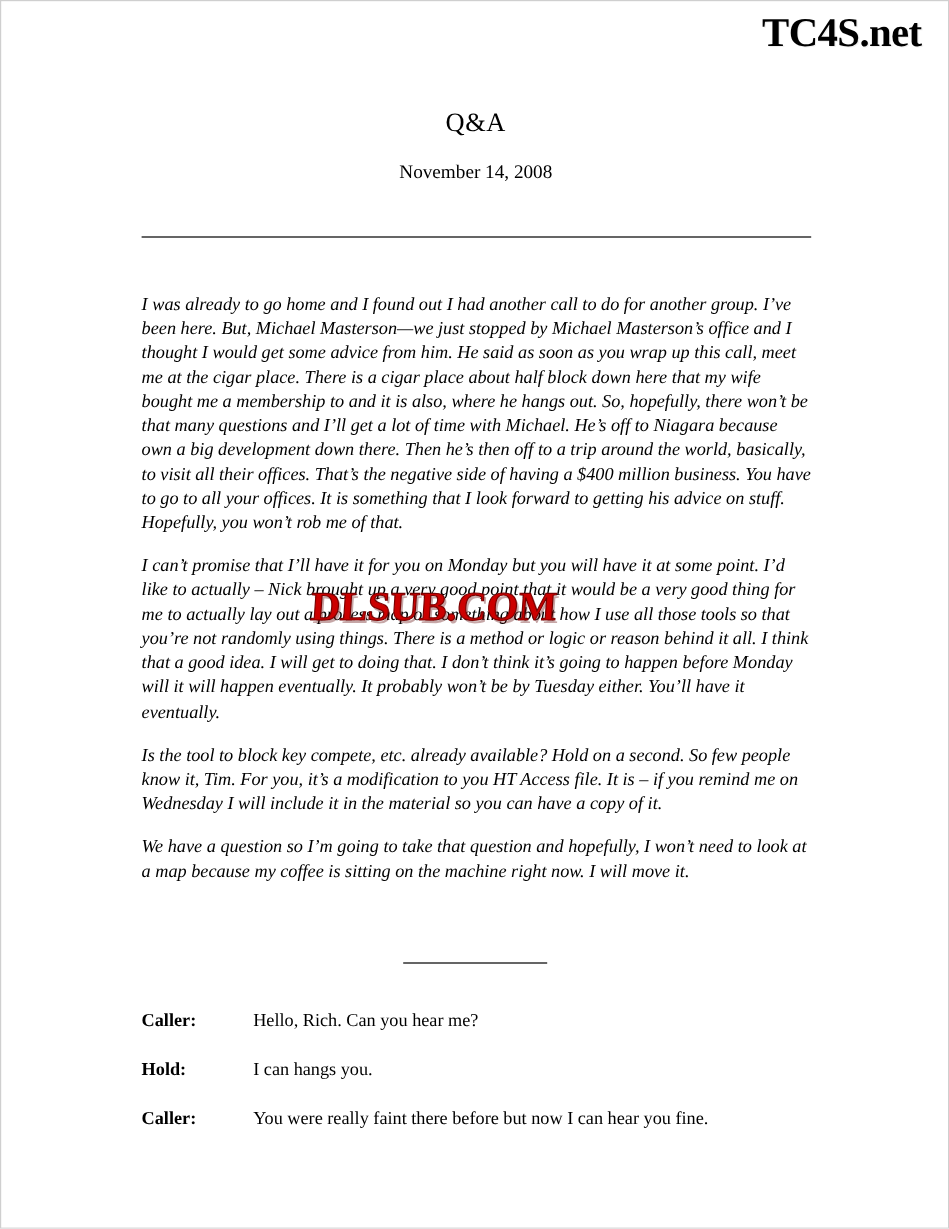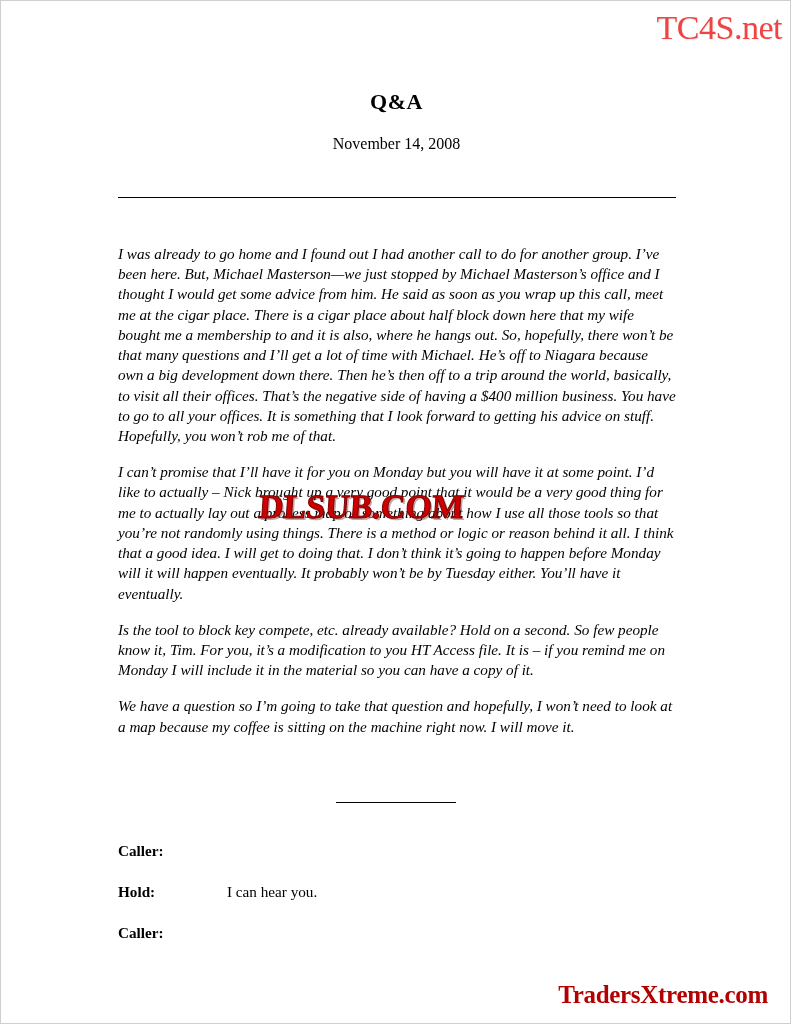--- a/index.html
+++ b/index.html
@@ -18,25 +18,25 @@
   .page {
     position: relative;
     width: 791px;
     height: 1024px;
     box-sizing: border-box;
     border: 1px solid #cfcfcf;
   }
   .watermark-top {
     position: absolute;
     top: 8px;
-    right: 8px;
+    right: 22px;
     font-family: "Liberation Serif", serif;
-    font-weight: normal;
+    font-weight: bold;
     font-size: 34px;
-    color: #ef4444;
+    color: #000000;
     letter-spacing: -0.5px;
     text-shadow: 1px 1px 0 #f0f0f0;
   }
   .watermark-bottom {
     position: absolute;
     bottom: 14px;
     right: 22px;
     font-family: "Liberation Serif", serif;
     font-weight: bold;
     font-size: 25px;
@@ -56,21 +56,21 @@
     text-shadow: 2px 2px 0 rgba(90,0,0,0.35);
     -webkit-text-stroke: 1px #7a0000;
   }
   .doc-title {
     position: absolute;
     top: 88px;
     left: 0;
     width: 791px;
     text-align: center;
     font-size: 22px;
-    font-weight: bold;
+    font-weight: normal;
     letter-spacing: 0.5px;
   }
   .doc-date {
     position: absolute;
     top: 134px;
     left: 0;
     width: 791px;
     text-align: center;
     font-size: 16px;
   }
@@ -108,21 +108,20 @@
     top: 840px;
     left: 117px;
     width: 559px;
   }
   .dialog-row {
     display: flex;
     align-items: flex-start;
     margin-bottom: 21px;
     font-size: 15.2px;
     line-height: 1.3;
-    gap: 16px;
   }
   .speaker {
     width: 93px;
     flex: 0 0 93px;
     font-weight: bold;
   }
   .line-text {
     flex: 1 1 auto;
   }
 </style>
@@ -134,36 +133,37 @@
   <div class="watermark-top">TC4S.net</div>
 
   <div class="doc-title">Q&amp;A</div>
   <div class="doc-date">November 14, 2008</div>
 
   <div class="rule-top"></div>
 
   <div class="body-wrap">
     <p class="para">I was already to go home and I found out I had another call to do for another group. I’ve been here. But, Michael Masterson—we just stopped by Michael Masterson’s office and I thought I would get some advice from him. He said as soon as you wrap up this call, meet me at the cigar place. There is a cigar place about half block down here that my wife bought me a membership to and it is also, where he hangs out. So, hopefully, there won’t be that many questions and I’ll get a lot of time with Michael. He’s off to Niagara because own a big development down there. Then he’s then off to a trip around the world, basically, to visit all their offices. That’s the negative side of having a $400 million business. You have to go to all your offices. It is something that I look forward to getting his advice on stuff. Hopefully, you won’t rob me of that.</p>
     <p class="para">I can’t promise that I’ll have it for you on Monday but you will have it at some point. I’d like to actually – Nick brought up a very good point that it would be a very good thing for me to actually lay out a process map or something about how I use all those tools so that you’re not randomly using things. There is a method or logic or reason behind it all. I think that a good idea. I will get to doing that. I don’t think it’s going to happen before Monday will it will happen eventually. It probably won’t be by Tuesday either. You’ll have it eventually.</p>
-    <p class="para">Is the tool to block key compete, etc. already available? Hold on a second. So few people know it, Tim. For you, it’s a modification to you HT Access file. It is – if you remind me on Monday I will include it in the material so you can have a copy of it.</p>
+    <p class="para">Is the tool to block key compete, etc. already available? Hold on a second. So few people know it, Tim. For you, it’s a modification to you HT Access file. It is – if you remind me on Wednesday I will include it in the material so you can have a copy of it.</p>
     <p class="para">We have a question so I’m going to take that question and hopefully, I won’t need to look at a map because my coffee is sitting on the machine right now. I will move it.</p>
   </div>
 
   <div class="rule-mid"></div>
 
   <div class="dialog">
     <div class="dialog-row">
       <div class="speaker">Caller:</div>
+      <div class="line-text">Hello, Rich. Can you hear me?</div>
     </div>
     <div class="dialog-row">
       <div class="speaker">Hold:</div>
-      <div class="line-text">I can hear you.</div>
+      <div class="line-text">I can hangs you.</div>
     </div>
     <div class="dialog-row">
       <div class="speaker">Caller:</div>
+      <div class="line-text">You were really faint there before but now I can hear you fine.</div>
     </div>
   </div>
 
   <div class="watermark-center">DLSUB.COM</div>
 
-  <div class="watermark-bottom">TradersXtreme.com</div>
 
 </div>
 
 </body></html>

